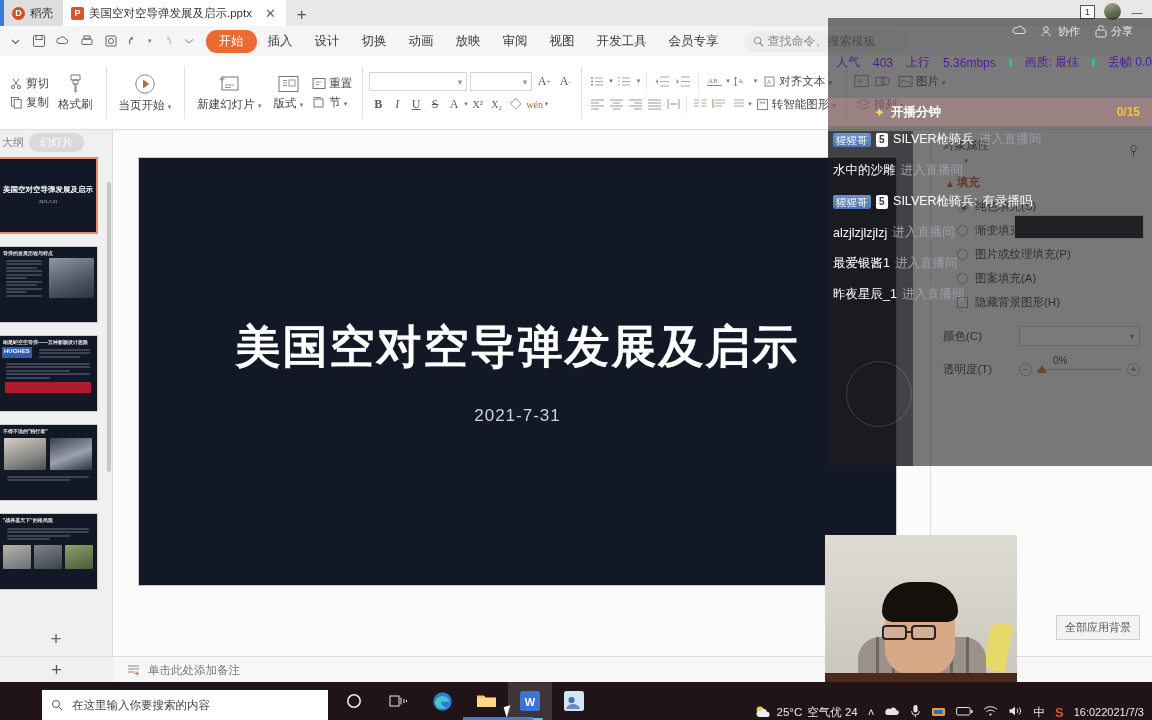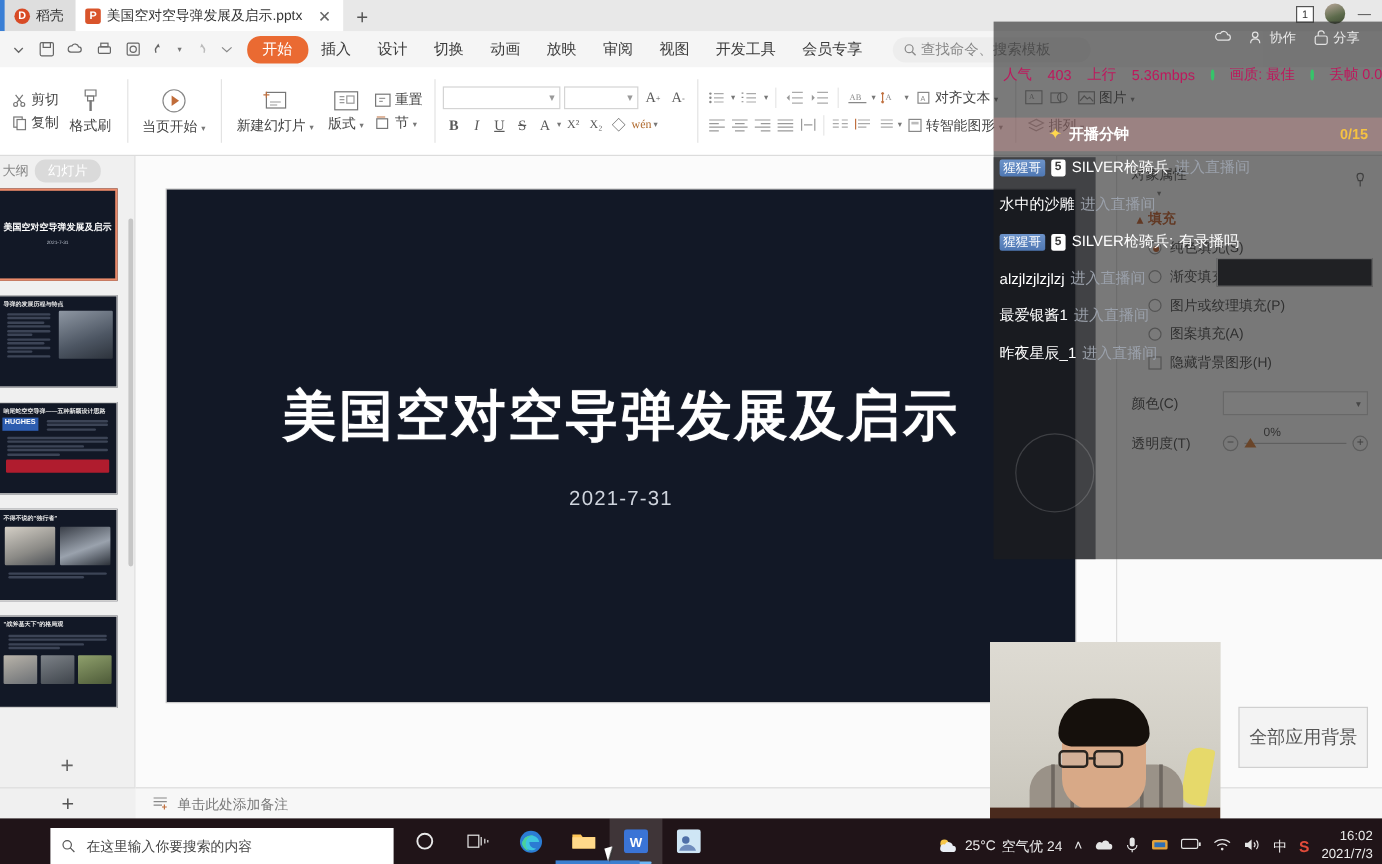--- a/index.html
+++ b/index.html
@@ -213,21 +213,21 @@
   }
   .live-actions {
     position: absolute; right: 19px; top: 6px;
     display: flex; align-items: flex-start; gap: 14px;
     font-size: 11px; color: #e9e9e9;
   }
   .live-act { display: flex; align-items: center; gap: 3px; }
   .live-stats {
     position: absolute; top: 36px; left: 0; right: 0;
     display: flex; align-items: center; gap: 13px;
-    font-size: 12px; color: #be185d; padding-left: 8px; white-space: nowrap;
+    font-size: 12px; color: #4c1d95; padding-left: 8px; white-space: nowrap;
   }
   .dot { width: 9px; height: 9px; border-radius: 50%; background: #36c46a; display: inline-block; }
   .live-banner {
     position: absolute; top: 80px; left: 0; right: 0; height: 28px;
     background: rgba(232,150,150,0.30);
     display: flex; align-items: center; gap: 6px; padding-left: 46px;
     font-size: 12.5px; color: #fff; font-weight: bold;
   }
   .live-banner .cnt { margin-left: auto; margin-right: 12px; color: #f5c242; font-size: 12px; font-weight: bold; }
   .star { color: #ffd84d; font-size: 13px; }
@@ -299,21 +299,21 @@
     font-size: 10px; color: #666; line-height: 1; flex: none;
   }
   .pct { position: absolute; left: 16px; top: -14px; font-size: 10px; color: #444; }
   .dark-swatch {
     position: absolute; right: 8px; top: 85px; width: 130px; height: 24px;
     background: #13171f; border: 1px solid #dcdcdc;
   }
   .fmt-bg-btn {
     position: absolute; right: 12px; bottom: 16px;
     border: 1px solid #d0d0d0; background: #f3f3f3;
-    font-size: 15px; color: #555; padding: 15px 8px;
+    font-size: 11px; color: #555; padding: 4px 8px;
   }
 
   
   .webcam {
     position: absolute; left: 825px; top: 535px; width: 192px; height: 150px;
     overflow: hidden; background: #cfccc4;
   }
   .wc-wall { position: absolute; inset: 0; background: linear-gradient(180deg,#dedbd3 0%, #d3d0c7 55%, #c8c5bb 100%); }
   .wc-desk { position: absolute; left: 0; right: 0; bottom: 0; height: 12px; background: #4a2a1d; }
   .wc-head {
@@ -359,21 +359,21 @@
   }
   .tb-ic.active { background: rgba(255,255,255,0.14); }
   .tb-ic.active::after {
     content: ""; position: absolute; bottom: 0; left: 9px; right: 9px; height: 2.5px;
     background: #6cb6f5; border-radius: 2px;
   }
   .tray {
     margin-left: auto; display: flex; align-items: center; gap: 10px;
     padding-right: 8px; color: #eaeaea; font-size: 11.5px;
   }
-  .tray-clock { display: flex; flex-direction: column; align-items: flex-end; line-height: 1.35; font-size: 11px; }
+  .tray-clock { display: flex; align-items: flex-end; line-height: 1.35; font-size: 11px; }
   .cursor {
     position: absolute; left: 505px; top: 706px; width: 0; height: 0;
     border-left: 7px solid #fff; border-bottom: 11px solid transparent;
     transform: rotate(-16deg);
     filter: drop-shadow(1px 1px 0 #333);
   }
   .dl-bar { position:absolute; left:463px; bottom:0; width:70px; height:3px; background:#3b7fd0; }
 </style>
 </head>
 <body>

